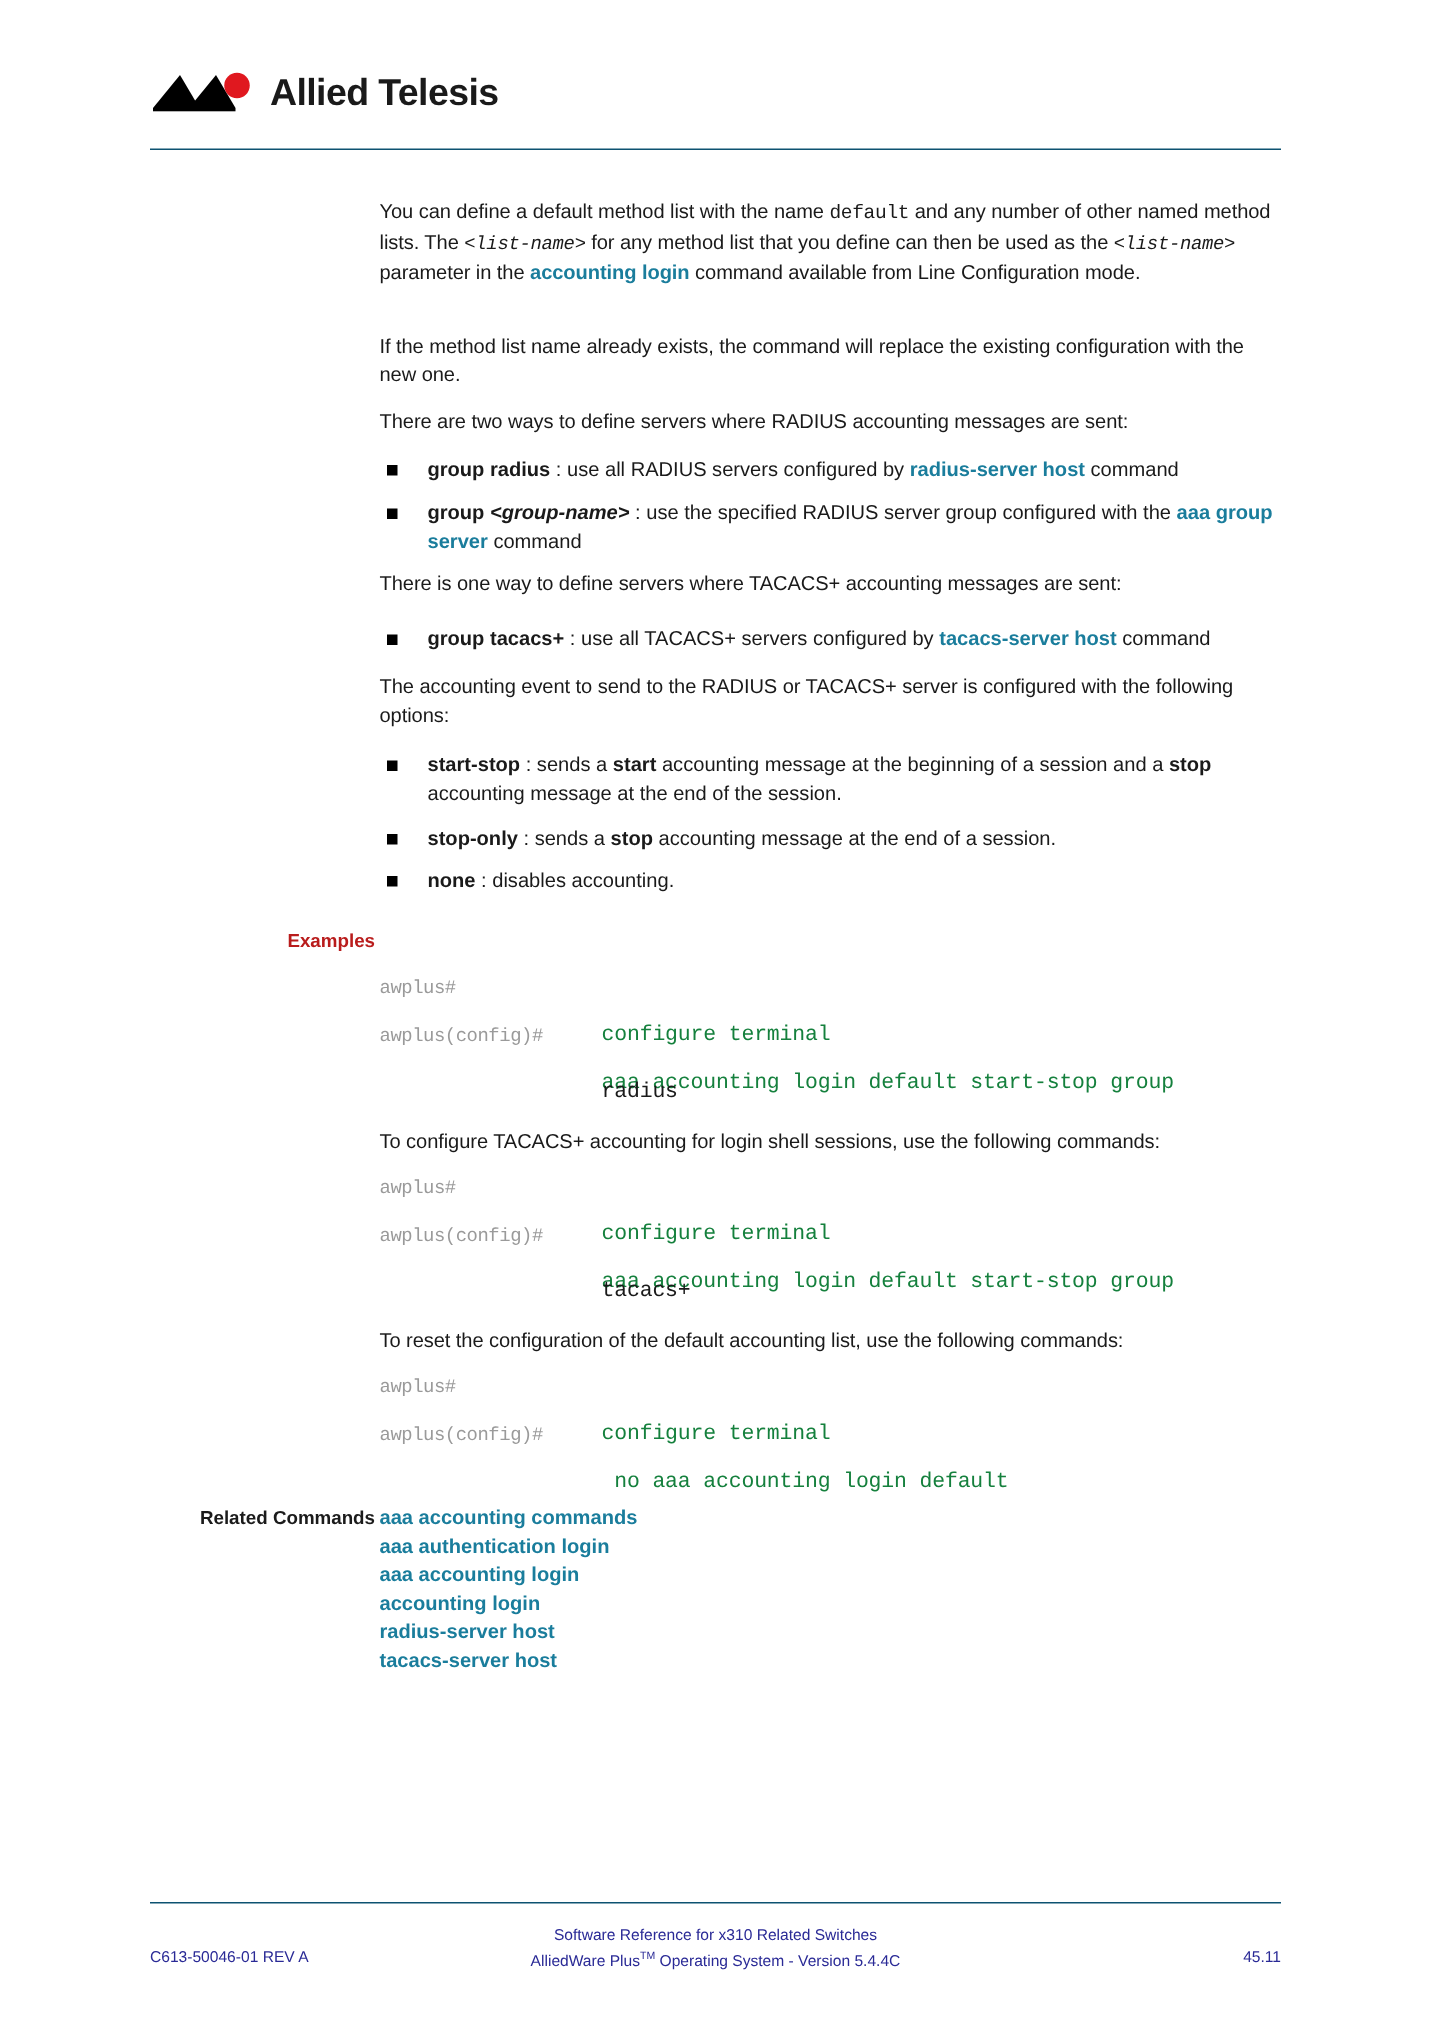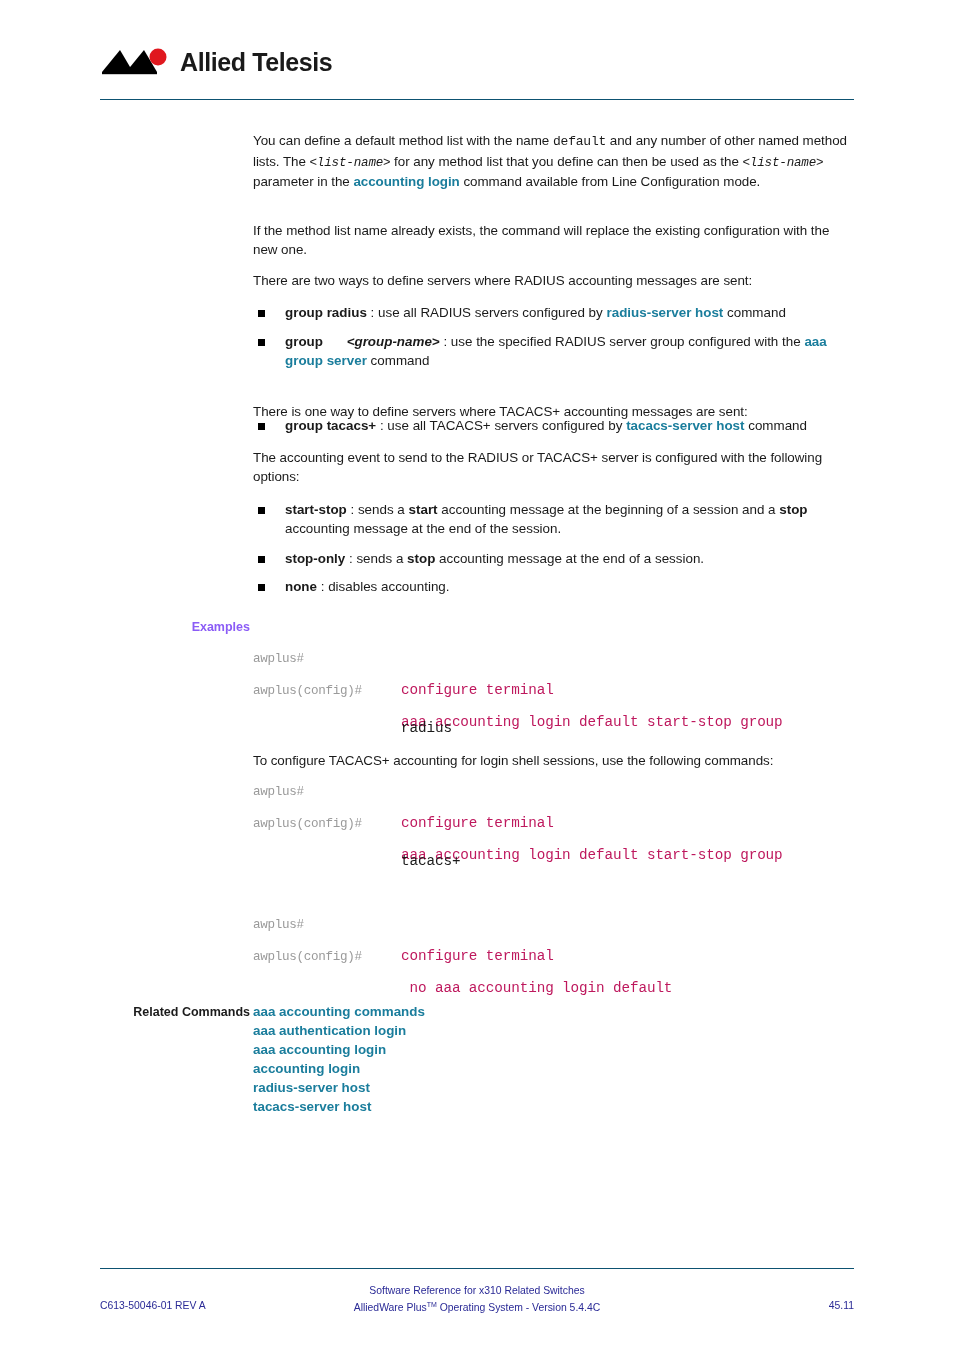--- a/index.html
+++ b/index.html
@@ -67,21 +67,21 @@
 
   .label-col {
     position: absolute;
     left: 70px;
     width: 180px;
     text-align: right;
     font-size: 12.5px;
     font-weight: bold;
     line-height: 1.45;
   }
-  .label-examples { color: #8b5cf6; }
+  .label-examples { color: #b91c1c; }
   .label-related  { color: #1b1b1b; }
 
   .text-col {
     position: absolute;
     left: 253px;
     width: 601px;
   }
 
   p.para {
     margin: 0;
@@ -100,21 +100,21 @@
     font-family: "Liberation Mono", monospace;
     font-size: 12.6px;
     font-style: italic;
     letter-spacing: -0.2px;
   }
   .lnk {
     color: #1a7d9c;
     font-weight: bold;
   }
   .b { font-weight: bold; }
-  .bi { font-weight: bold; font-style: italic; margin-left: 20px; }
+  .bi { font-weight: bold; font-style: italic; }
 
   
   .bullet-row {
     position: relative;
     font-size: 13.4px;
     line-height: 1.45;
     padding-left: 32px;
     color: #1a1a1a;
   }
   .bullet-row .sq {
@@ -141,21 +141,21 @@
     width: 143px;
     color: #9a9a9a;
     font-family: "Liberation Mono", monospace;
     font-size: 12.6px;
     letter-spacing: -0.3px;
     top: 2px;
   }
   .cli-cmd {
     position: absolute;
     left: 148px;
-    color: #be185d;
+    color: #15803d;
     white-space: pre;
   }
   .cli-cont {
     position: absolute;
     left: 148px;
     color: #1a1a1a;
     white-space: pre;
   }
 
   
@@ -246,21 +246,21 @@
     </div>
   </div>
 
   <div class="text-col" style="top:332px;">
     <div class="bullet-row">
       <span class="sq"></span>
       <span class="b">group </span><span class="bi">&lt;group-name&gt;</span><span> : use the specified RADIUS server group configured with the </span><span class="lnk">aaa group server</span><span> command</span>
     </div>
   </div>
 
-  <div class="text-col" style="top:379px;margin-top:23px;">
+  <div class="text-col" style="top:379px;">
     <p class="para">There is one way to define servers where TACACS+ accounting messages are sent:</p>
   </div>
 
   <div class="text-col" style="top:416px;">
     <div class="bullet-row">
       <span class="sq"></span>
       <span class="b">group tacacs+</span><span> : use all TACACS+ servers configured by </span><span class="lnk">tacacs-server host</span><span> command</span>
     </div>
   </div>
 
@@ -317,20 +317,23 @@
     </div>
     <div class="cli-line" style="margin-top:10px;">
       <span class="cli-prompt">awplus(config)#</span>
       <span class="cli-cmd">aaa accounting login default start-stop group</span>
     </div>
     <div class="cli-line">
       <span class="cli-cont">tacacs+</span>
     </div>
   </div>
 
+  <div class="text-col" style="top:884px;">
+    <p class="para">To reset the configuration of the default accounting list, use the following commands:</p>
+  </div>
 
   <div class="text-col" style="top:916px;">
     <div class="cli-line">
       <span class="cli-prompt">awplus#</span>
       <span class="cli-cmd">configure terminal</span>
     </div>
     <div class="cli-line" style="margin-top:10px;">
       <span class="cli-prompt">awplus(config)#</span>
       <span class="cli-cmd"> no aaa accounting login default</span>
     </div>

